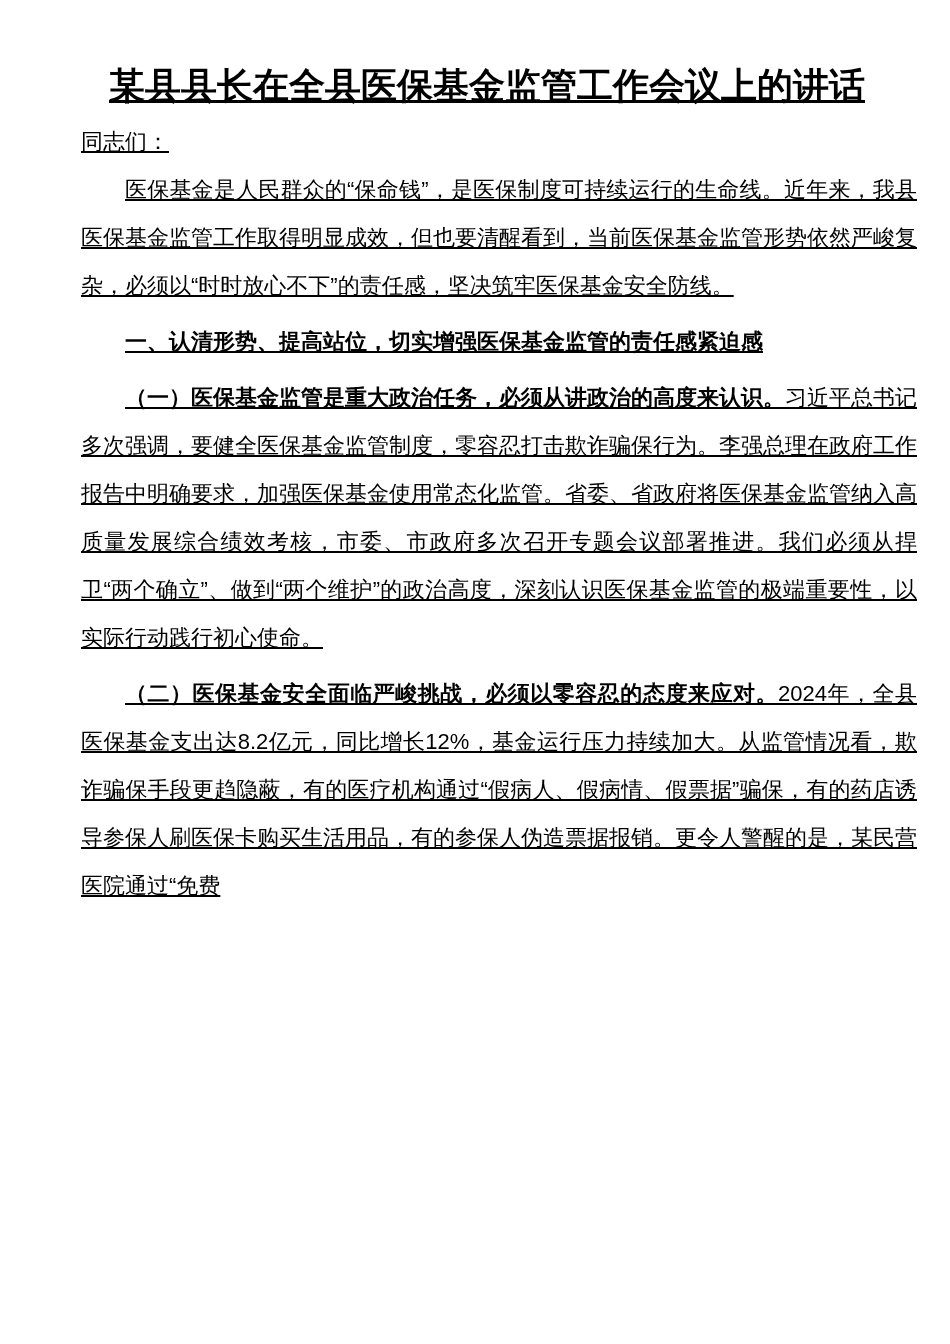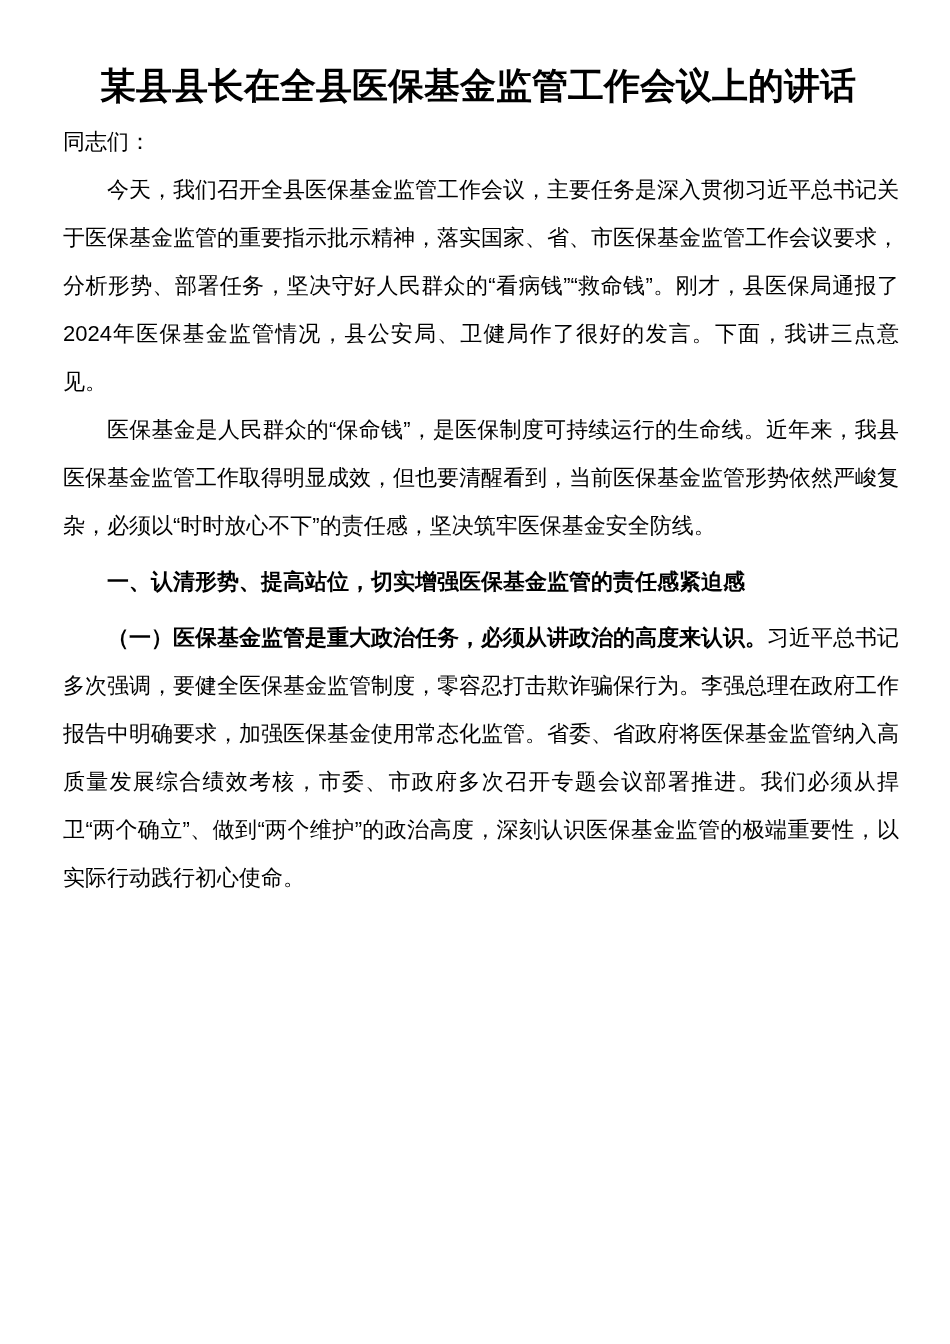--- a/index.html
+++ b/index.html
@@ -11,22 +11,23 @@
     height: 1344px;
     background: #ffffff;
     overflow: hidden;
     font-family: "Liberation Sans", sans-serif;
     color: #000000;
   }
   .page {
     box-sizing: border-box;
     width: 950px;
     height: 1344px;
-    padding: 64px 57px 0 63px;
+    padding: 64px 57px 0 81px;
     background: #ffffff;
+    text-decoration: underline;
   }
   .doc-title {
     margin: 0 0 10px 0;
     font-size: 36px;
     line-height: 44px;
     font-weight: 700;
     text-align: center;
     letter-spacing: 0;
   }
   .doc-body {
@@ -50,18 +51,18 @@
   .run.w-semibold { font-weight: 600; }
   .run.w-bold { font-weight: 700; }
 </style>
 </head>
 <body>
 
 <div class="page">
   <h1 class="doc-title">某县县长在全县医保基金监管工作会议上的讲话</h1>
   <div class="doc-body">
       <p class="para"><span class="run w-normal">同志们：</span></p>
-      <p class="para indent"><span class="run w-normal">今天，我们召开全县医保基金监管工作会议，主要任务是深入贯彻习近平总书记关于医保基金监管的重要指示批示精神，落实国家、省、市医保基金监管工作会议要求，分析形势、部署任务，坚决守好人民群众的“看病钱”“救命钱”。刚才，县医保局通报了2024年医保基金监管情况，县公安局、卫健局作了很好的发言。下面，我讲三点意见。</span></p>
       <p class="para indent"><span class="run w-normal">医保基金是人民群众的“保命钱”，是医保制度可持续运行的生命线。近年来，我县医保基金监管工作取得明显成效，但也要清醒看到，当前医保基金监管形势依然严峻复杂，必须以“时时放心不下”的责任感，坚决筑牢医保基金安全防线。</span></p>
       <p class="para indent spaced"><span class="run w-semibold">一、认清形势、提高站位，切实增强医保基金监管的责任感紧迫感</span></p>
       <p class="para indent spaced"><span class="run w-bold">（一）医保基金监管是重大政治任务，必须从讲政治的高度来认识。</span><span class="run w-normal">习近平总书记多次强调，要健全医保基金监管制度，零容忍打击欺诈骗保行为。李强总理在政府工作报告中明确要求，加强医保基金使用常态化监管。省委、省政府将医保基金监管纳入高质量发展综合绩效考核，市委、市政府多次召开专题会议部署推进。我们必须从捍卫“两个确立”、做到“两个维护”的政治高度，深刻认识医保基金监管的极端重要性，以实际行动践行初心使命。</span></p>
+      <p class="para indent spaced"><span class="run w-bold">（二）医保基金安全面临严峻挑战，必须以零容忍的态度来应对。</span><span class="run w-normal">2024年，全县医保基金支出达8.2亿元，同比增长12%，基金运行压力持续加大。从监管情况看，欺诈骗保手段更趋隐蔽，有的医疗机构通过“假病人、假病情、假票据”骗保，有的药店诱导参保人刷医保卡购买生活用品，有的参保人伪造票据报销。更令人警醒的是，某民营医院通过“免费</span></p>
     </div>
 </div>
 
 </body></html>

